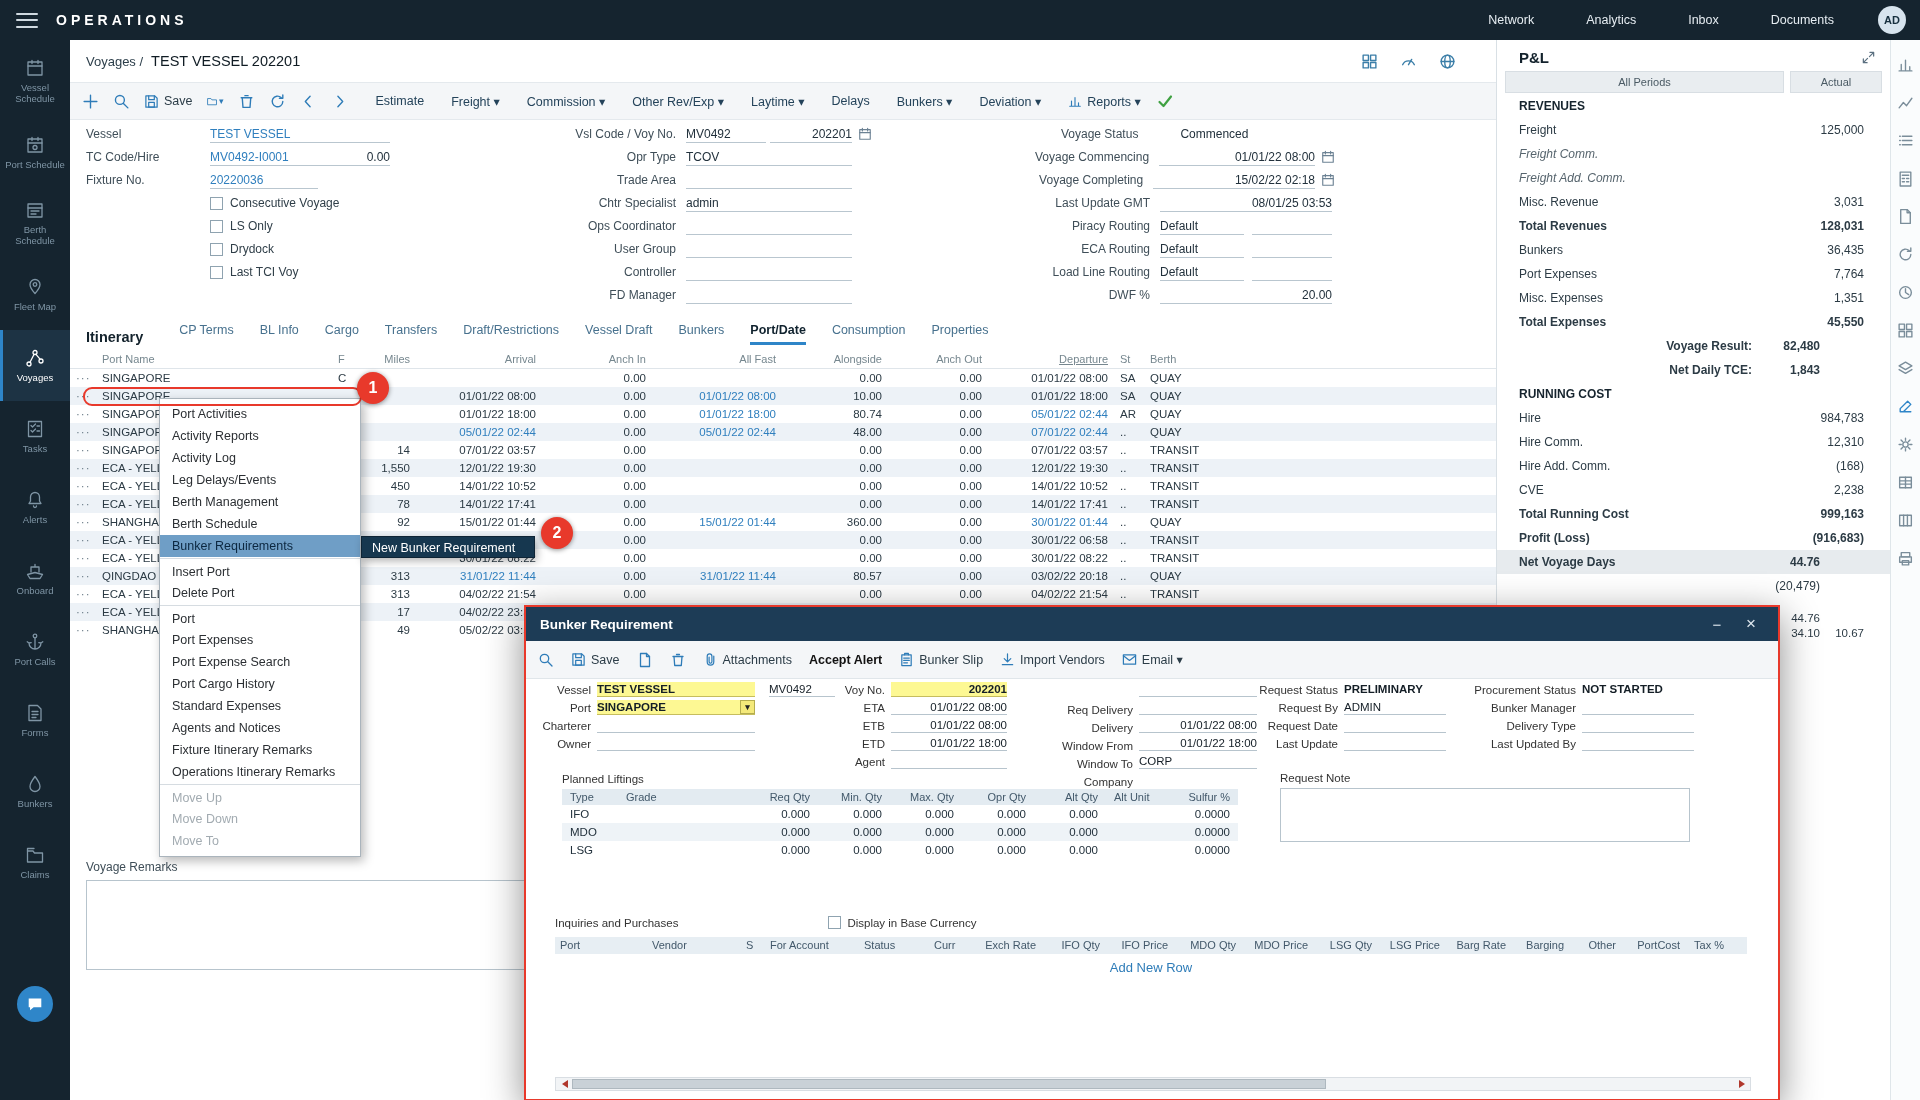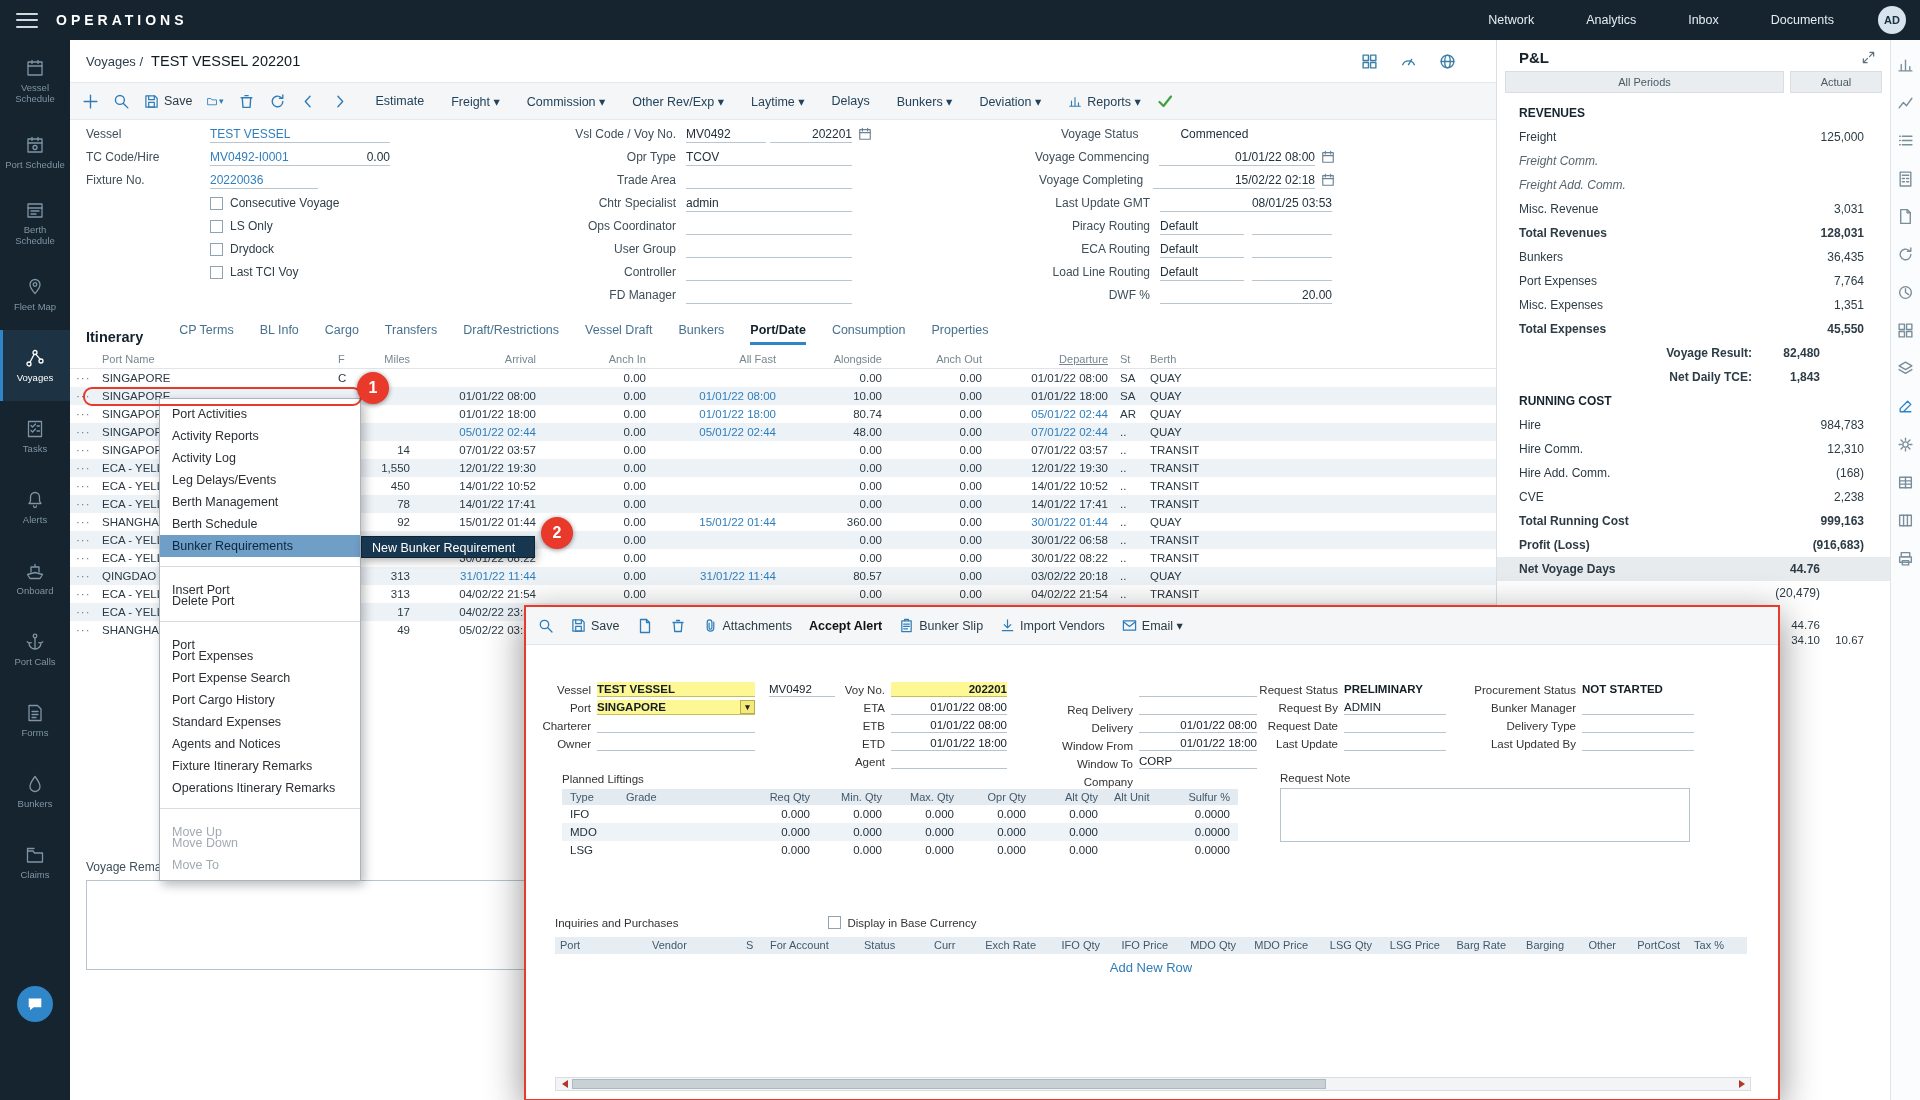--- a/index.html
+++ b/index.html
@@ -33,21 +33,21 @@
 
 
 .pnl{position:absolute;top:40px;right:30px;bottom:0;width:394px;background:#fff;border-left:1px solid #d9e0e5;z-index:6;}
 .pnl-head{display:flex;align-items:center;padding:9px 14px 5px 22px;}
 .pnl-title{font-size:15px;font-weight:bold;color:#13222c;flex:1;}
 .pnl-expand{width:15px;height:15px;color:#5b7080;cursor:pointer;}
 .pnl-tabs{display:flex;gap:6px;padding:0 8px;height:22px;}
 .pnl-tab{background:#e9edf0;color:#4a5a64;font-size:11px;display:flex;align-items:center;justify-content:center;border:1px solid #d8dee3;cursor:pointer;}
 .pnl-tab.wide{flex:1;}
 .pnl-tab.narrow{width:92px;}
-.pnl-rows{margin-top:8px;}
+.pnl-rows{margin-top:1px;}
 .pnl-row{display:flex;align-items:center;height:24px;padding:0 26px 0 22px;font-size:12px;color:#2c3b45;}
 .pl-label{flex:1;white-space:nowrap;overflow:hidden;}
 .pl-mid{width:58px;text-align:right;white-space:nowrap;}
 .pl-right{min-width:44px;text-align:right;white-space:nowrap;}
 .pnl-row.section .pl-label{font-weight:bold;color:#16242e;}
 .pnl-row.bold{font-weight:bold;}
 .pnl-row.italic .pl-label{font-style:italic;color:#56646d;}
 .pnl-row.rlabel{font-weight:bold;}
 .pnl-row.rlabel .pl-label{text-align:right;padding-right:10px;}
 .pnl-row.hl{background:#e7ebee;font-weight:bold;}
@@ -111,21 +111,21 @@
 
 .remarks{position:absolute;left:16px;top:820px;}
 .remarks-label{font-size:12px;color:#3f4e58;}
 .remarks-box{width:560px;height:90px;border:1px solid #b7c4cd;margin-top:6px;background:#fff;}
 
 
 .ctx-menu{position:absolute;left:159px;top:398px;width:202px;background:#fff;border:1px solid #aab4bc;box-shadow:3px 4px 10px rgba(0,0,0,.28);z-index:50;padding:4px 0;}
 .ctx-item{height:22px;line-height:22px;padding:0 12px;font-size:12.5px;color:#2b2f33;cursor:pointer;white-space:nowrap;}
 .ctx-item.sel{background:#6f9ec6;color:#0b2740;}
 .ctx-item.dis{color:#a2abb1;cursor:default;}
-.ctx-item.sep{border-top:1px solid #d6dce1;margin-top:9px;padding-top:12px;height:24px;}
+.ctx-item.sep{border-top:1px solid #d6dce1;margin-top:1px;padding-top:2px;height:24px;}
 .ctx-sub{position:absolute;left:201px;top:137px;width:174px;height:22px;line-height:22px;background:#16374f;color:#fff;padding:0 10px;font-size:12.5px;border:1px solid #0e2435;box-shadow:2px 3px 8px rgba(0,0,0,.3);cursor:pointer;white-space:nowrap;}
 
 
 .selbox{position:absolute;left:83px;top:387px;width:279px;height:19px;border:2px solid #e8392b;border-radius:9px;z-index:56;pointer-events:none;}
 .badge{position:absolute;width:32px;height:32px;border-radius:50%;background:#e8392b;color:#fff;font-size:16px;font-weight:bold;display:flex;align-items:center;justify-content:center;z-index:90;box-shadow:0 1px 5px rgba(0,0,0,.45);}
 .badge1{left:357px;top:372px;}
 .badge2{left:541px;top:517px;}
 
 
 .modal{position:absolute;left:524px;top:605px;width:1256px;height:496px;background:#fff;border:2px solid #e8392b;z-index:60;box-shadow:0 10px 36px rgba(0,0,0,.45);}
@@ -1050,20 +1050,26 @@
       <div class="ctx-item dis">Move To</div>
     </div>
   <div class="ctx-sub">New Bunker Requirement</div>
 </div>
 
 <div class="selbox"></div>
 <div class="badge badge1">1</div>
 <div class="badge badge2">2</div>
 
 <div class="modal">
+  <div class="mtitle">
+    <span>Bunker Requirement</span>
+    <span class="sp"></span>
+    <span class="win-btn win-min"></span>
+    <span class="win-btn win-close"></span>
+  </div>
   <div class="mtb">
     <span class="ic">
         <svg viewBox="0 0 16 16">
           <circle cx="6.5" cy="6.5" r="4.2"></circle>
           <path d="M9.8 9.8L14 14"></path>
         </svg>
       </span>
     <span class="mtb-item">
       <span class="ic">
           <svg viewBox="0 0 16 16">

